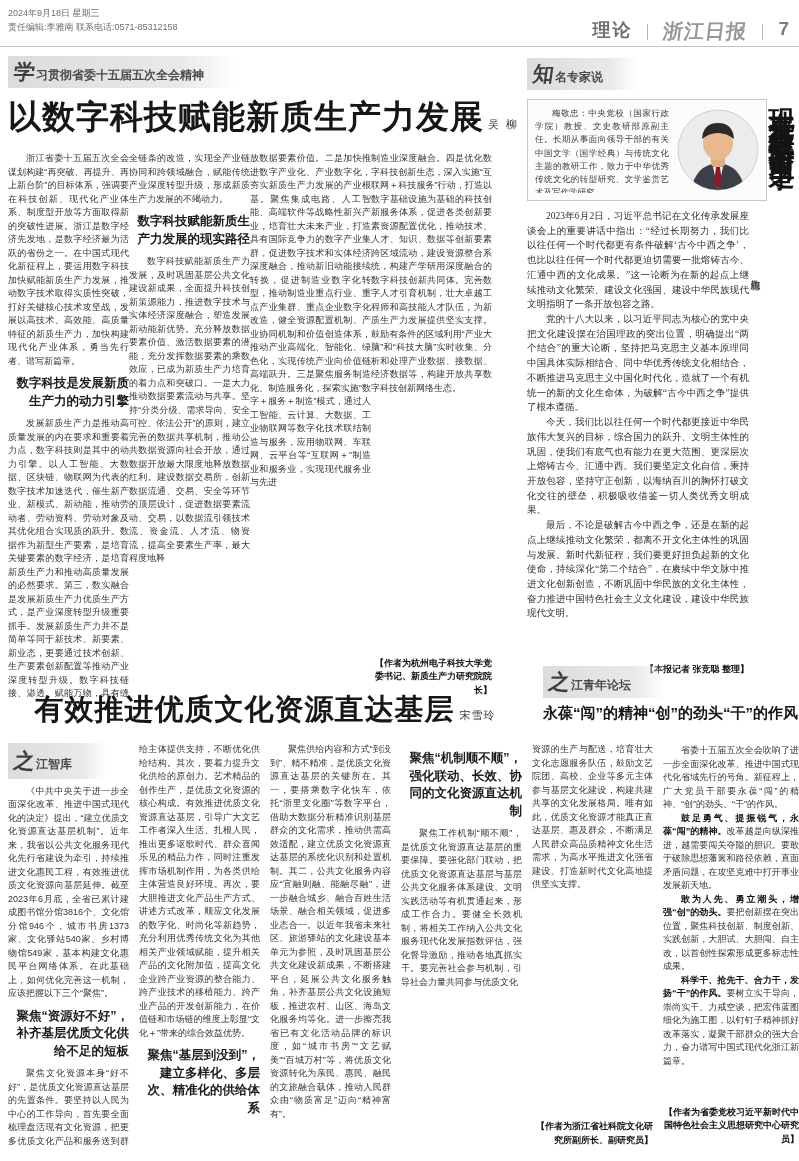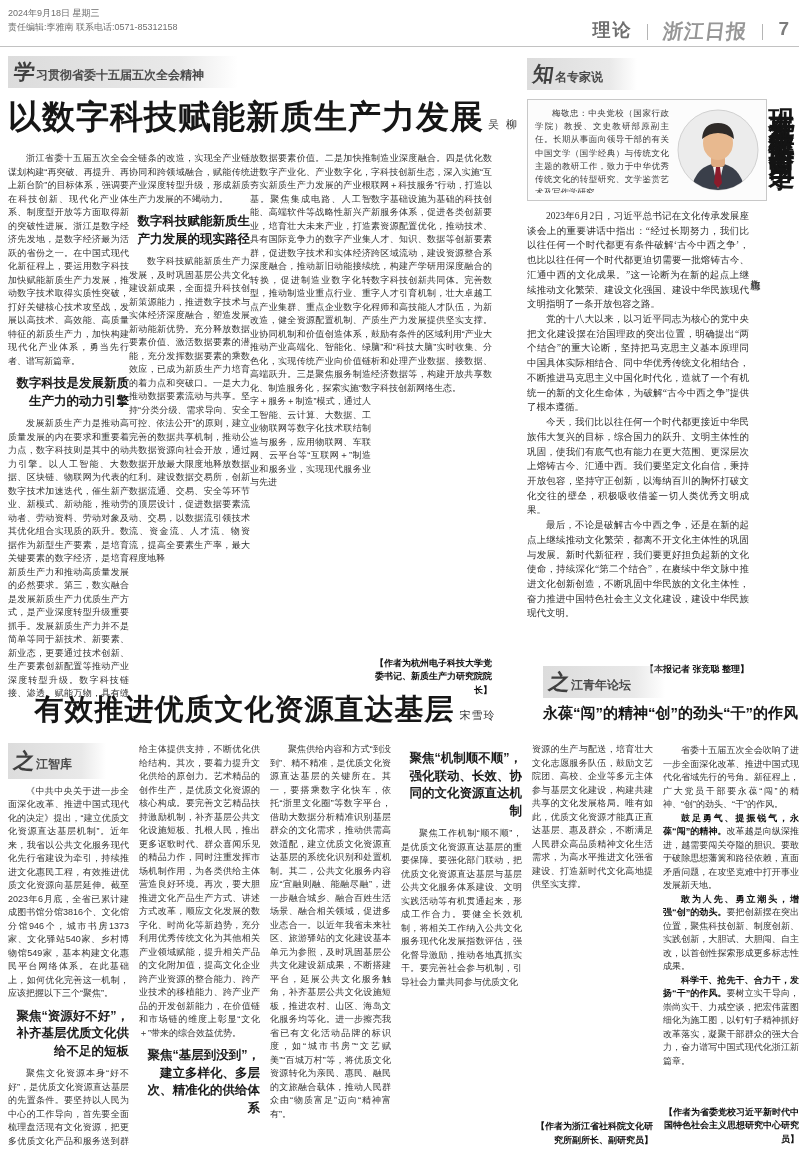--- a/index.html
+++ b/index.html
@@ -156,21 +156,21 @@
         <div class="kicker sect-label">
           <span class="init">之</span><span>江智库</span>
         </div>
         <div>
             <p class="p-n">《中共中央关于进一步全面深化改革、推进中国式现代化的决定》提出，“建立优质文化资源直达基层机制”。近年来，我省以公共文化服务现代化先行省建设为牵引，持续推进文化惠民工程，有效推进优质文化资源向基层延伸。截至2023年6月底，全省已累计建成图书馆分馆3816个、文化馆分馆946个，城市书房1373家、文化驿站540家、乡村博物馆549家，基本构建文化惠民平台网络体系。在此基础上，如何优化完善这一机制，应该把握以下三个“聚焦”。</p>
             <p class="p-sub">聚焦“资源好不好”，补齐基层优质文化供给不足的短板</p>
             <p class="p-n">聚焦文化资源本身“好不好”，是优质文化资源直达基层的先置条件。要坚持以人民为中心的工作导向，首先要全面梳理盘活现有文化资源，把更多优质文化产品和服务送到群众身边，为相关供</p>
           </div>
       </div>
       <div class="col">
-          <p class="p-n" style="text-indent: 0px;">给主体提供支持，不断优化供给结构。其次，要着力提升文化供给的原创力。艺术精品的创作生产，是优质文化资源的核心构成。要完善文艺精品扶持激励机制，补齐基层公共文化设施短板、扎根人民，推出更多讴歌时代、群众喜闻乐见的精品力作，同时注重发挥市场机制作用，为各类供给主体营造良好环境。再次，要大胆推进文化产品生产方式、讲述方式改革，顺应文化发展的数字化、时尚化等新趋势，充分利用优秀传统文化为其他相关产业领域赋能，提升相关产品的文化附加值，提高文化企业跨产业资源的整合能力、跨产业技术的移植能力、跨产业产品的开发创新能力，在价值链和市场链的维度上彰显“文化＋”带来的综合效益优势。</p>
+          <p class="p-n" style="text-indent: 0px;">给主体提供支持，不断优化供给结构。其次，要着力提升文化供给的原创力。艺术精品的创作生产，是优质文化资源的核心构成。有效推进优质文化资源直达基层，引导广大文艺工作者深入生活、扎根人民，推出更多讴歌时代、群众喜闻乐见的精品力作，同时注重发挥市场机制作用，为各类供给主体营造良好环境。再次，要大胆推进文化产品生产方式、讲述方式改革，顺应文化发展的数字化、时尚化等新趋势，充分利用优秀传统文化为其他相关产业领域赋能，提升相关产品的文化附加值，提高文化企业跨产业资源的整合能力、跨产业技术的移植能力、跨产业产品的开发创新能力，在价值链和市场链的维度上彰显“文化＋”带来的综合效益优势。</p>
           <p class="p-sub">聚焦“基层到没到”，建立多样化、多层次、精准化的供给体系</p>
         </div>
       <div class="col">
           <p class="p-n">聚焦供给内容和方式“到没到”、精不精准，是优质文化资源直达基层的关键所在。其一，要搭乘数字化快车，依托“浙里文化圈”等数字平台，借助大数据分析精准识别基层群众的文化需求，推动供需高效适配，建立优质文化资源直达基层的系统化识别和处置机制。其二，公共文化服务内容应“宜融则融、能融尽融”，进一步融合城乡、融合百姓生活场景、融合相关领域，促进多业态合一。以近年我省未来社区、旅游驿站的文化建设基本单元为参照，及时巩固基层公共文化建设新成果，不断搭建平台，延展公共文化服务触角，补齐基层公共文化设施短板，推进农村、山区、海岛文化服务均等化。进一步擦亮我省已有文化活动品牌的标识度，如“城市书房”“文艺赋美”“百城万村”等，将优质文化资源转化为亲民、惠民、融民的文旅融合载体，推动人民群众由“物质富足”迈向“精神富有”。</p>
         </div>
       <div class="col">
           <p class="p-sub">聚焦“机制顺不顺”，强化联动、长效、协同的文化资源直达机制</p>
           <p class="p-n">聚焦工作机制“顺不顺”，是优质文化资源直达基层的重要保障。要强化部门联动，把优质文化资源直达基层与基层公共文化服务体系建设、文明实践活动等有机贯通起来，形成工作合力。要健全长效机制，将相关工作纳入公共文化服务现代化发展指数评估，强化督导激励，推动各地真抓实干。要完善社会参与机制，引导社会力量共同参与优质文化</p>
         </div>
       <div class="col colwrap">

